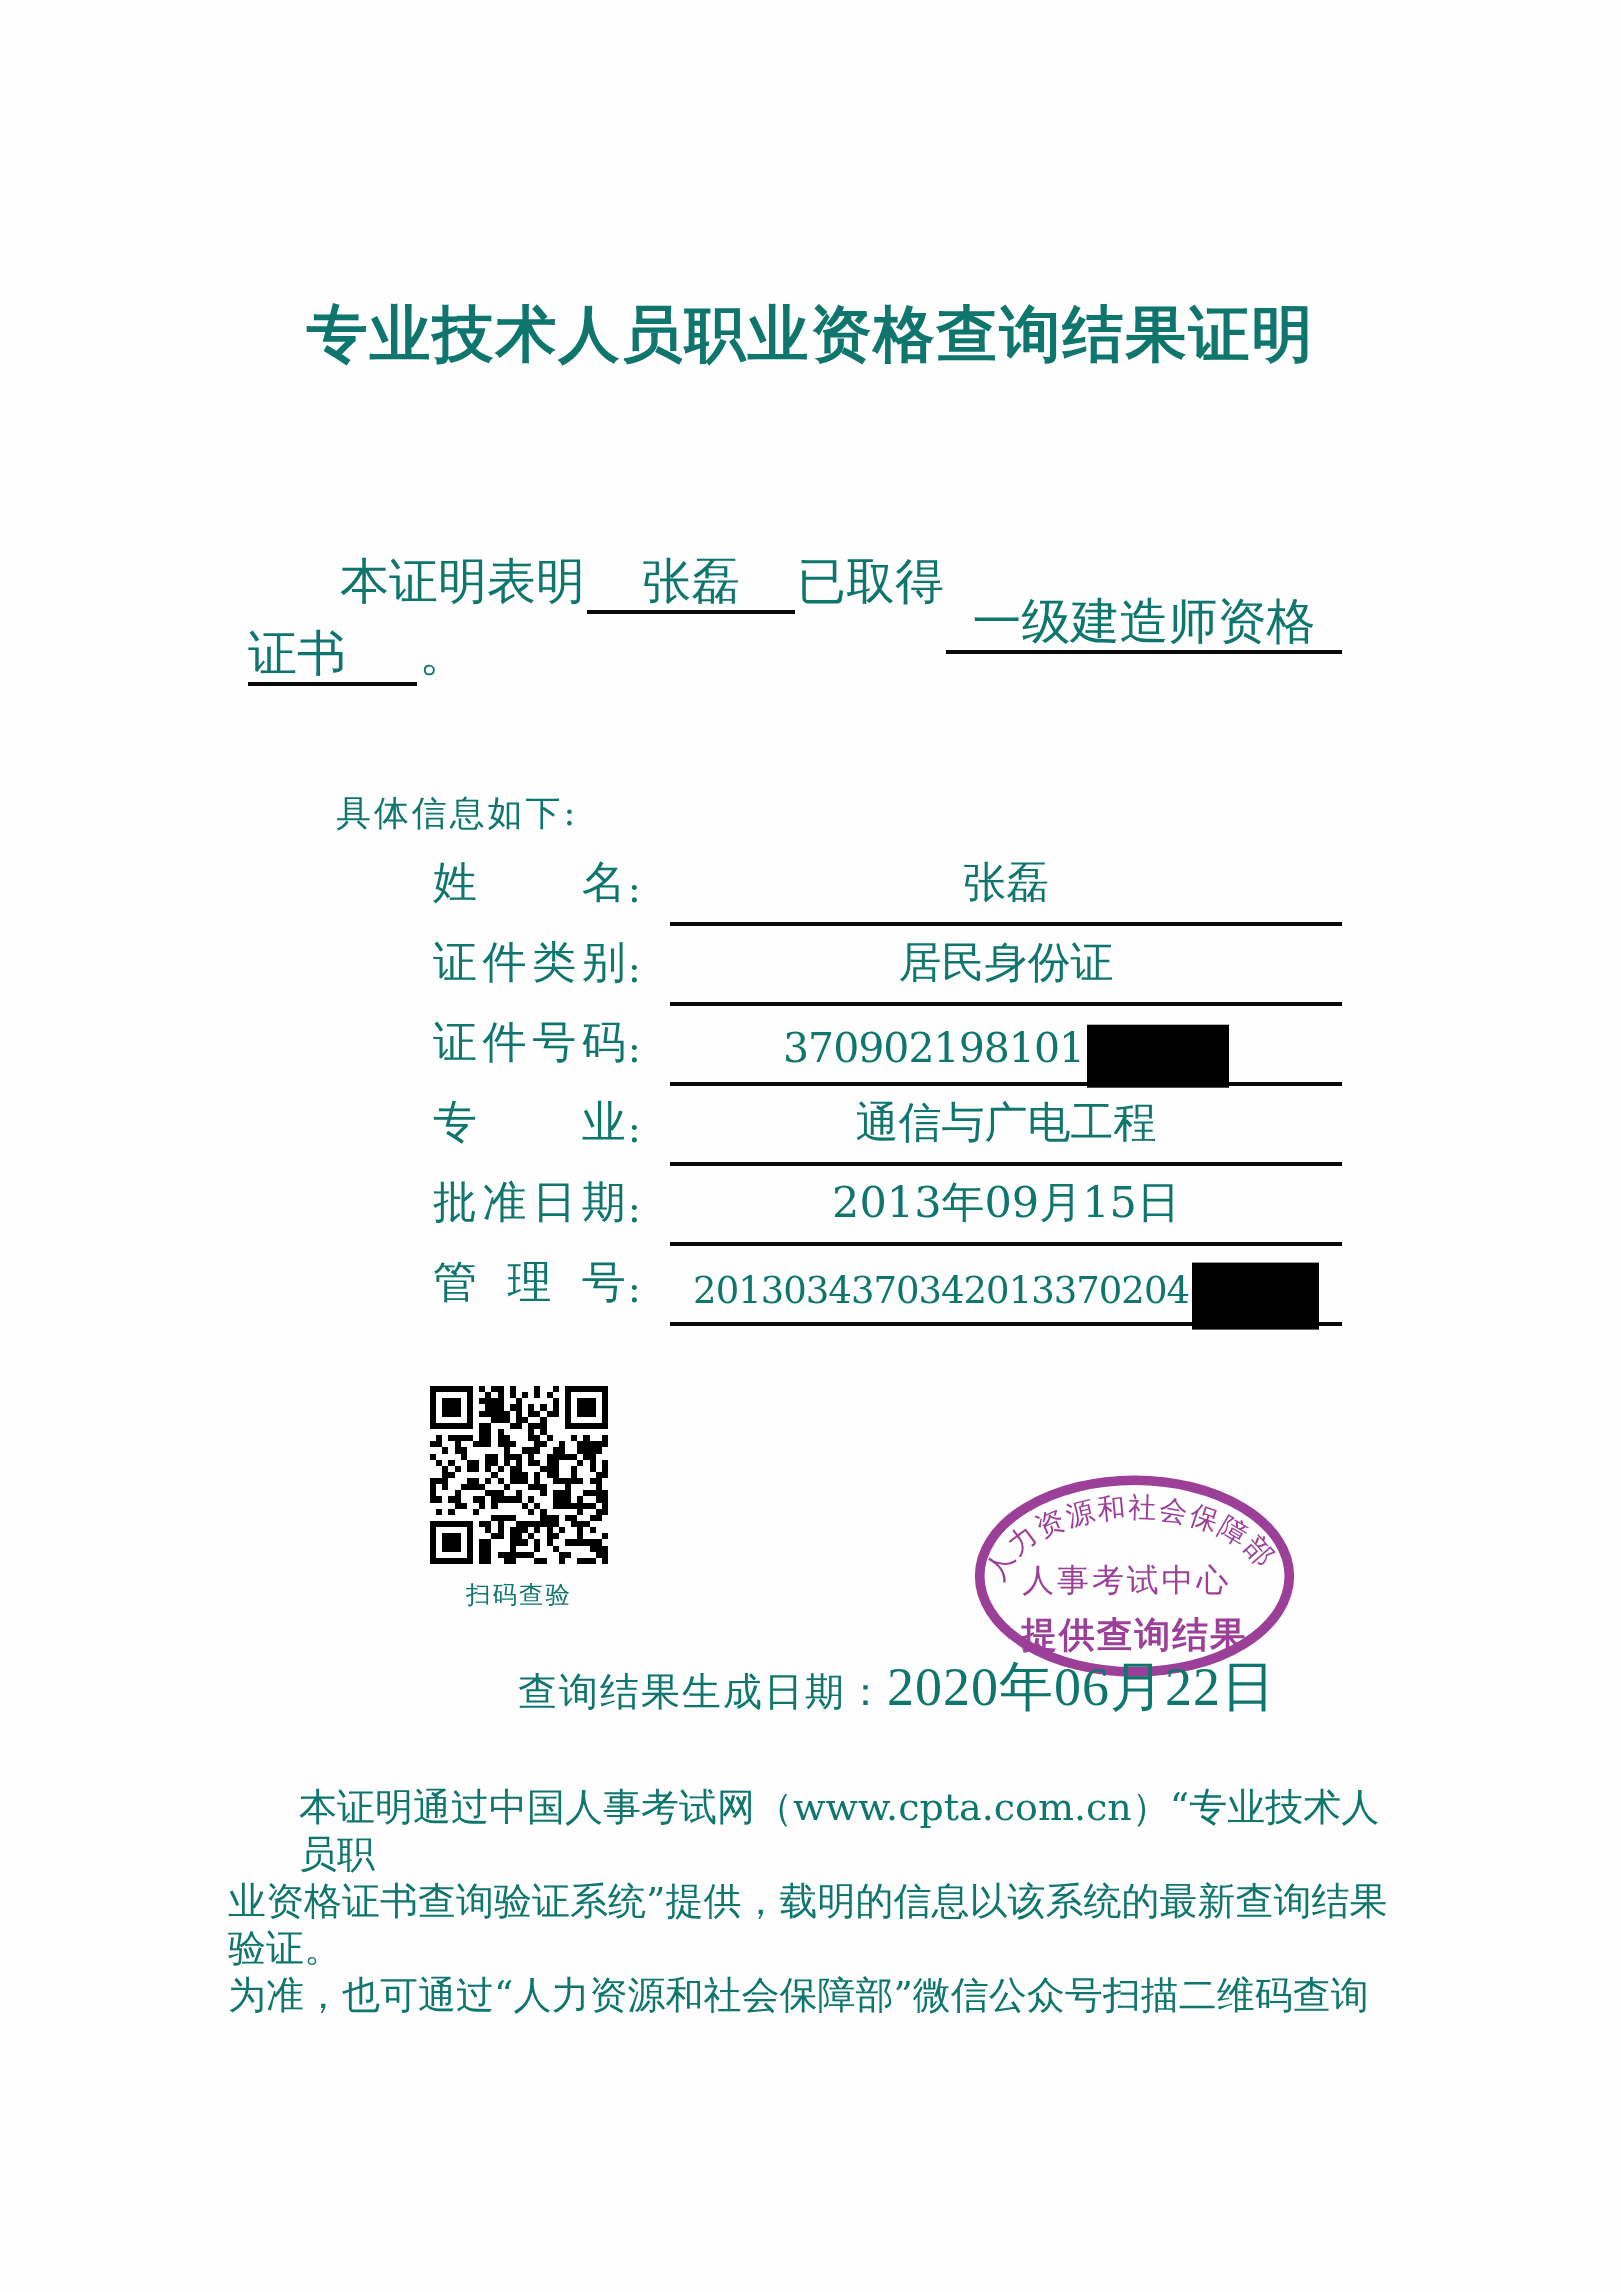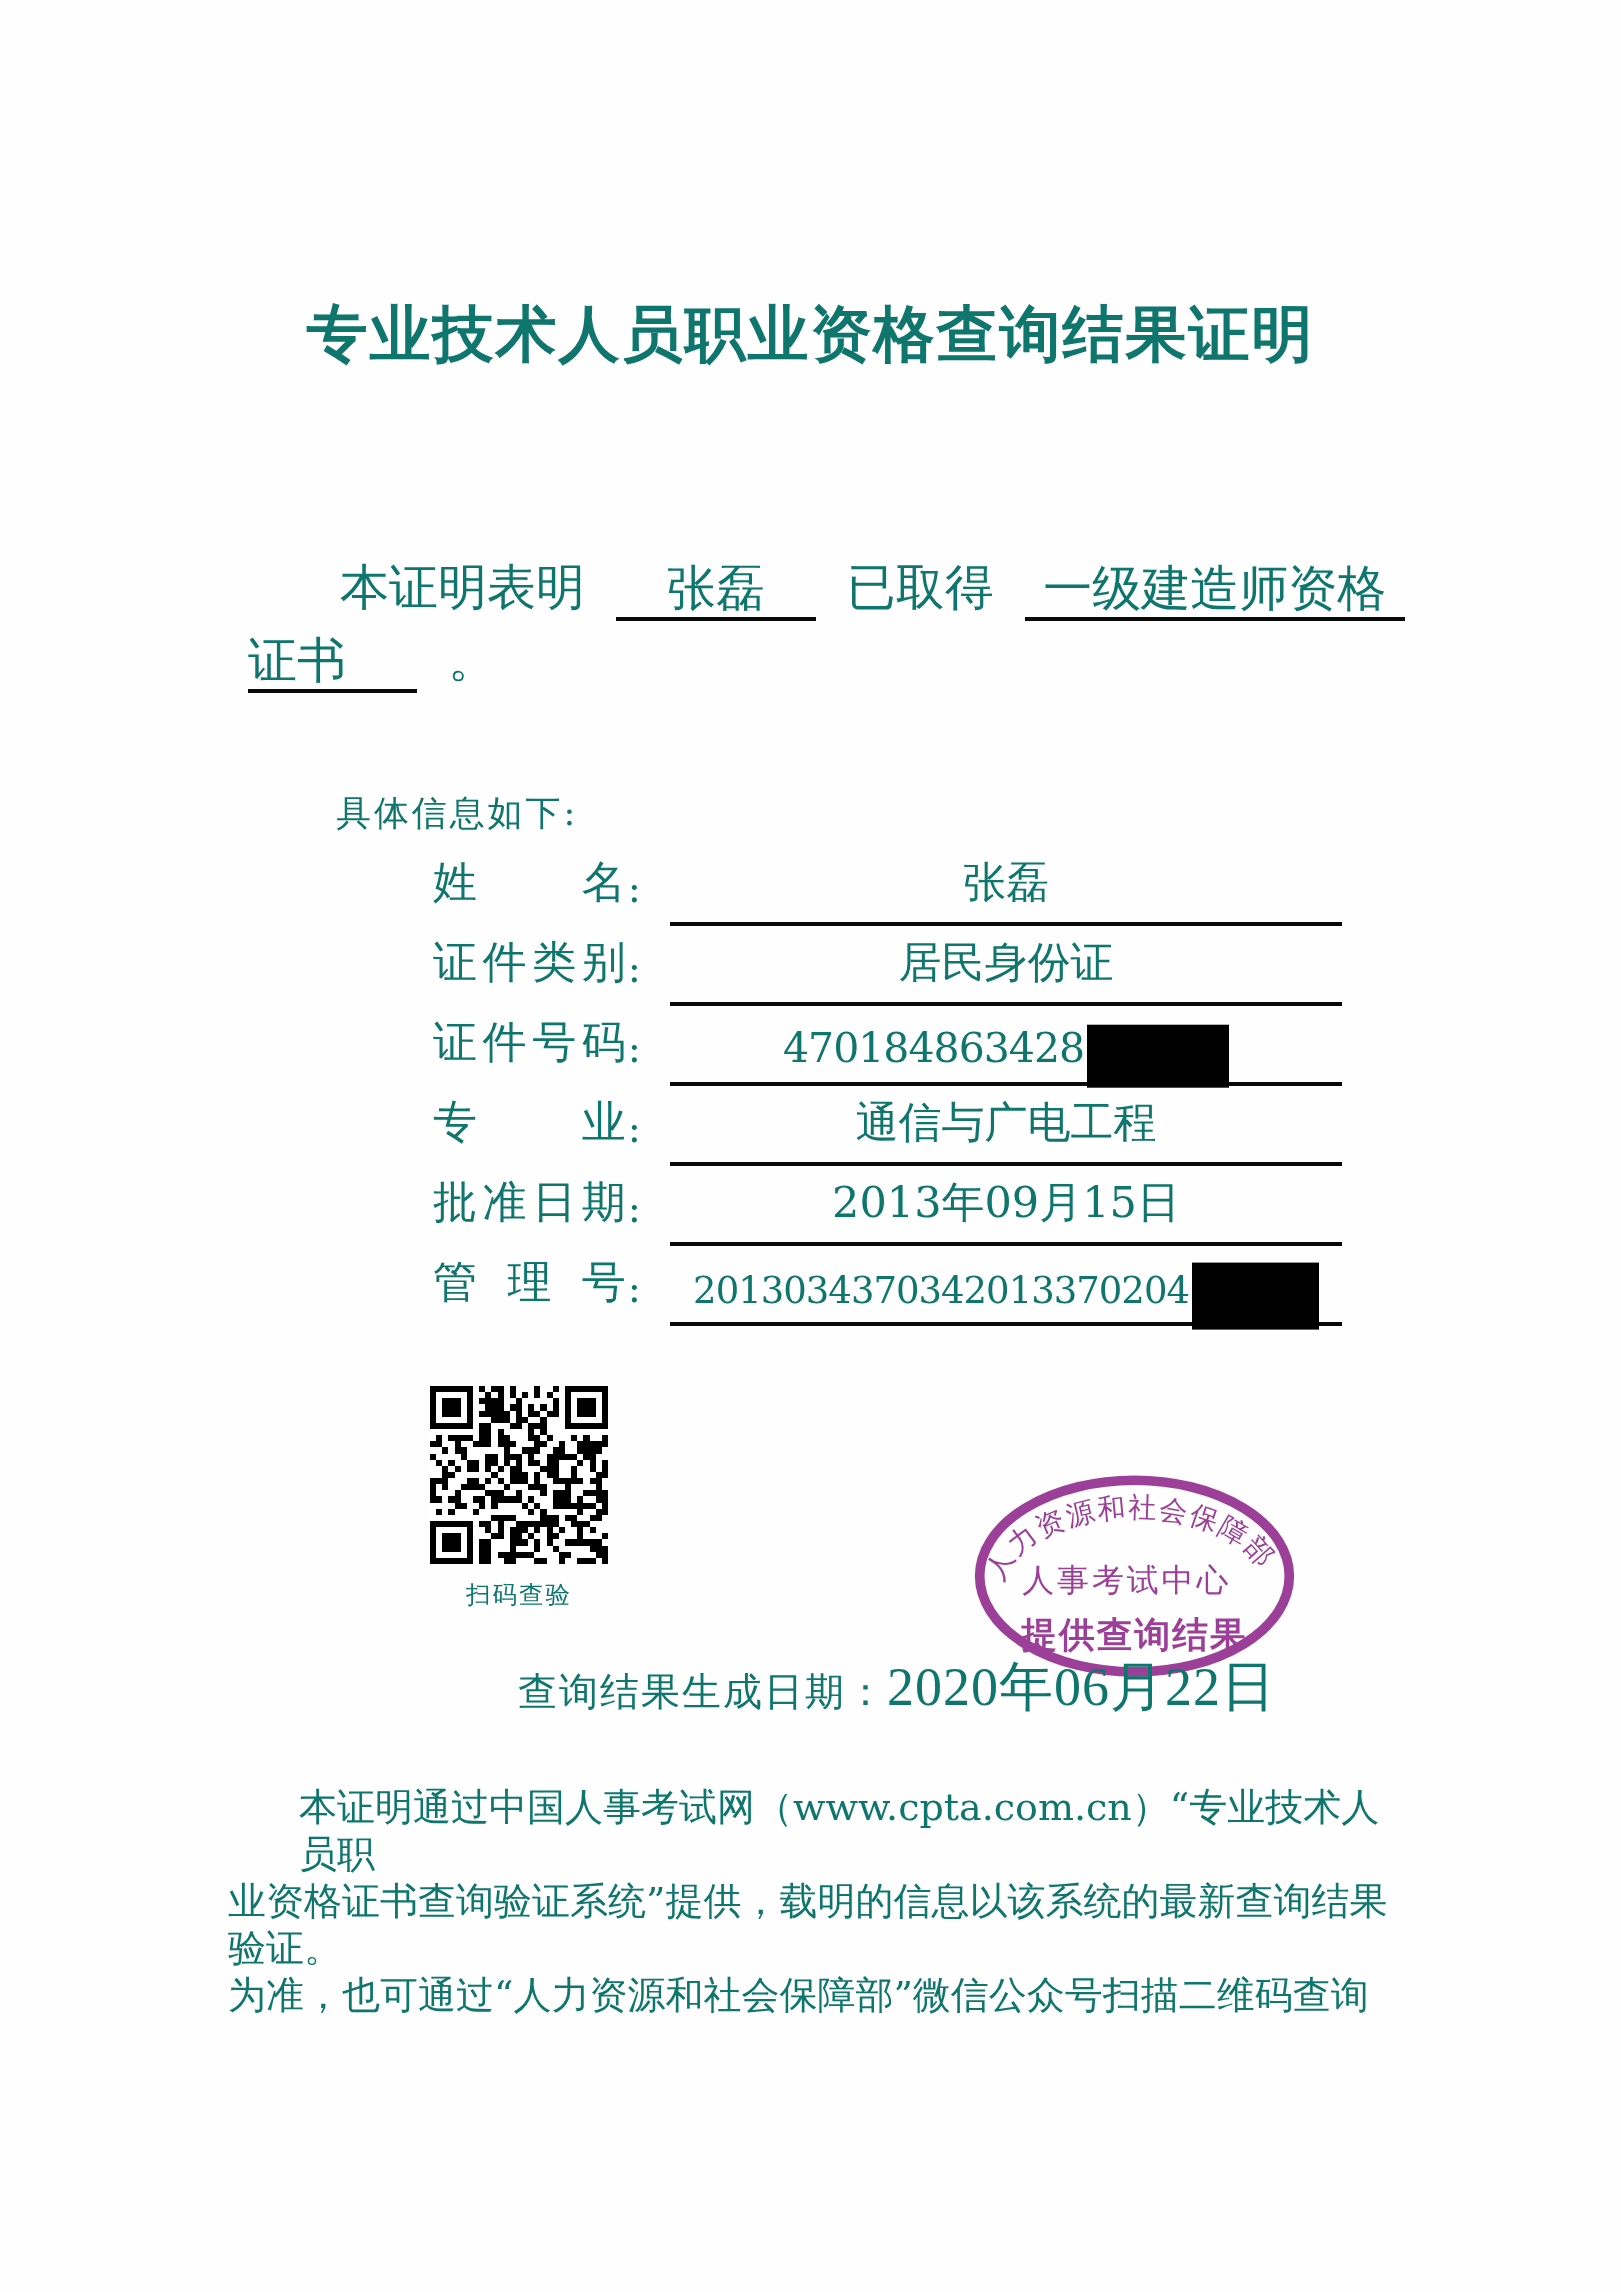--- a/index.html
+++ b/index.html
@@ -13,21 +13,21 @@
     overflow:hidden;
   }
   
   .doc-title{
     position:absolute;top:294px;left:0;width:100%;
     text-align:center;
     font-size:61px;font-weight:bold;letter-spacing:2px;
   }
   
   .statement{position:absolute;left:248px;top:549px;width:1157px;font-size:49px;}
-  .s-line{display:flex;align-items:flex-end;height:72px;white-space:nowrap;gap:29px;}
+  .s-line{display:flex;align-items:flex-start;height:72px;white-space:nowrap;}
   .s-line.first{margin-left:90px;}
   .blank{
     display:inline-flex;justify-content:center;align-items:flex-start;
     border-bottom:4.9px solid #0a0a0a;height:61px;box-sizing:content-box;
   }
   .blank.name{width:208px;}
   .blank.qual{width:396px;margin-top:40px;}
   .blank.tail{width:169px;justify-content:flex-start;}
   .s-text{margin:0 2px;}
   
@@ -126,21 +126,21 @@
       <div class="cell-label">
         <span class="label-chars">
             <span>证</span>
             <span>件</span>
             <span>号</span>
             <span>码</span>
           </span>
         <span class="colon">:</span>
       </div>
       <div class="cell-value">
-        <span class="val num">470184863428</span>
+        <span class="val num">370902198101</span>
         <span class="redact id"></span>
       </div>
     </div>
 
     <div class="field-row">
       <div class="cell-label">
         <span class="label-chars">
             <span>专</span>
             <span>业</span>
           </span>

